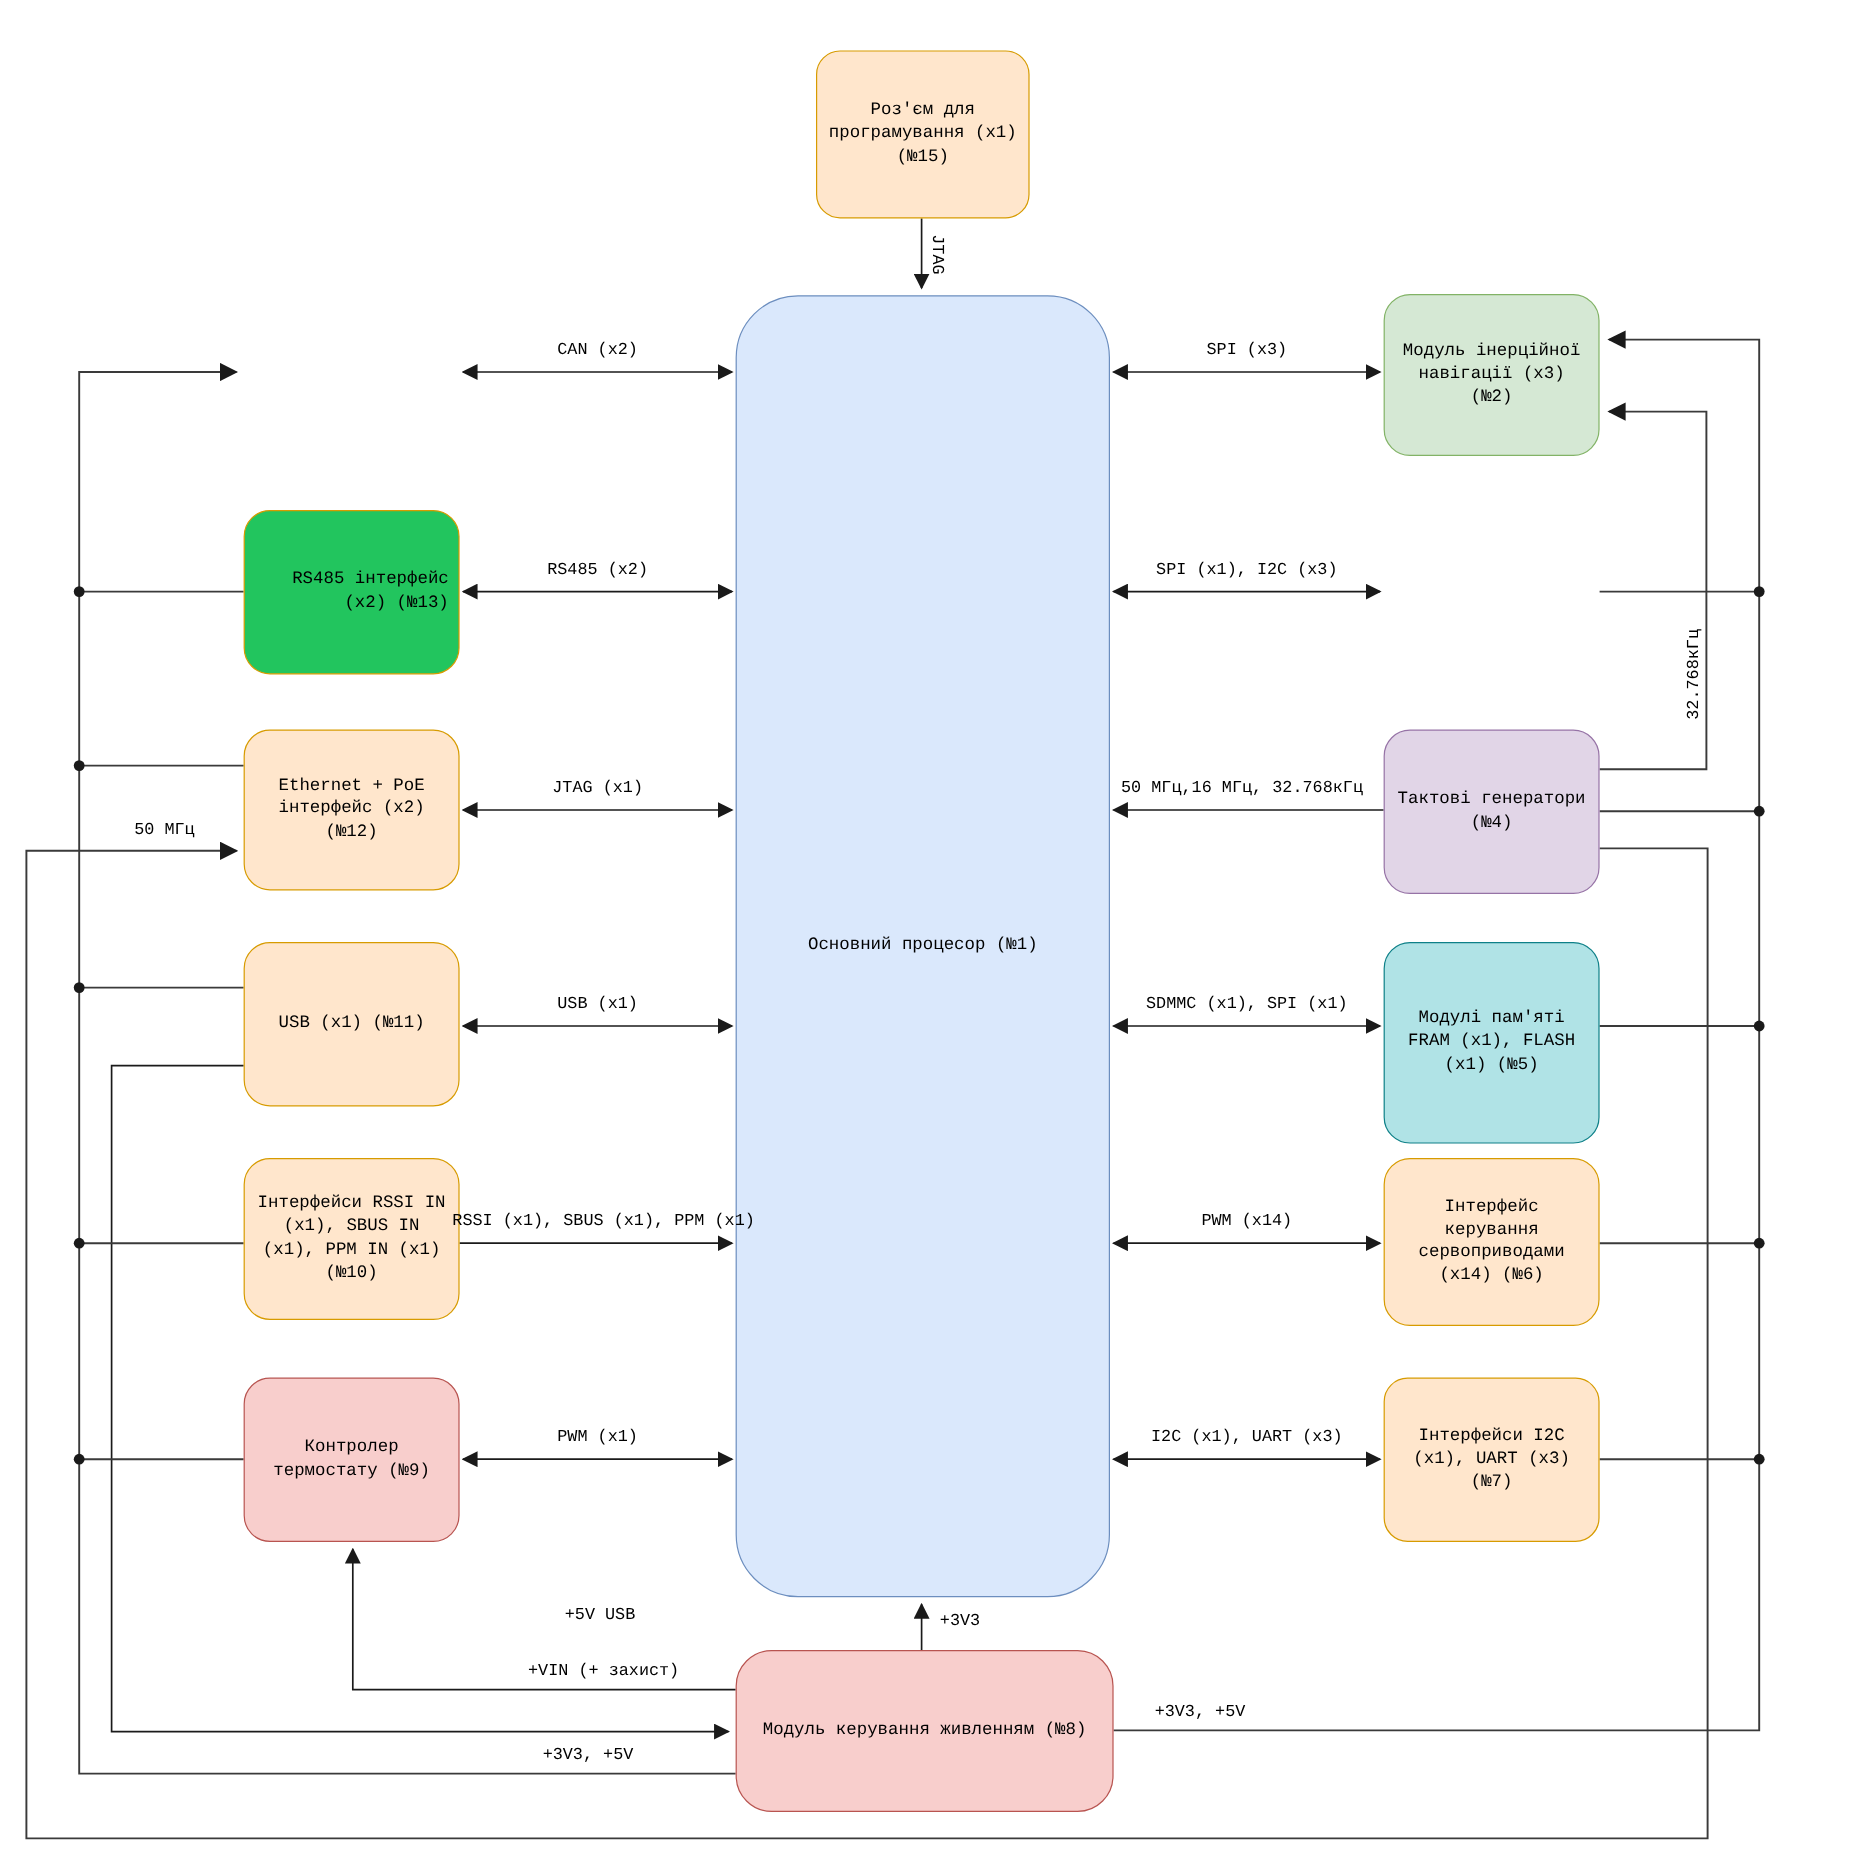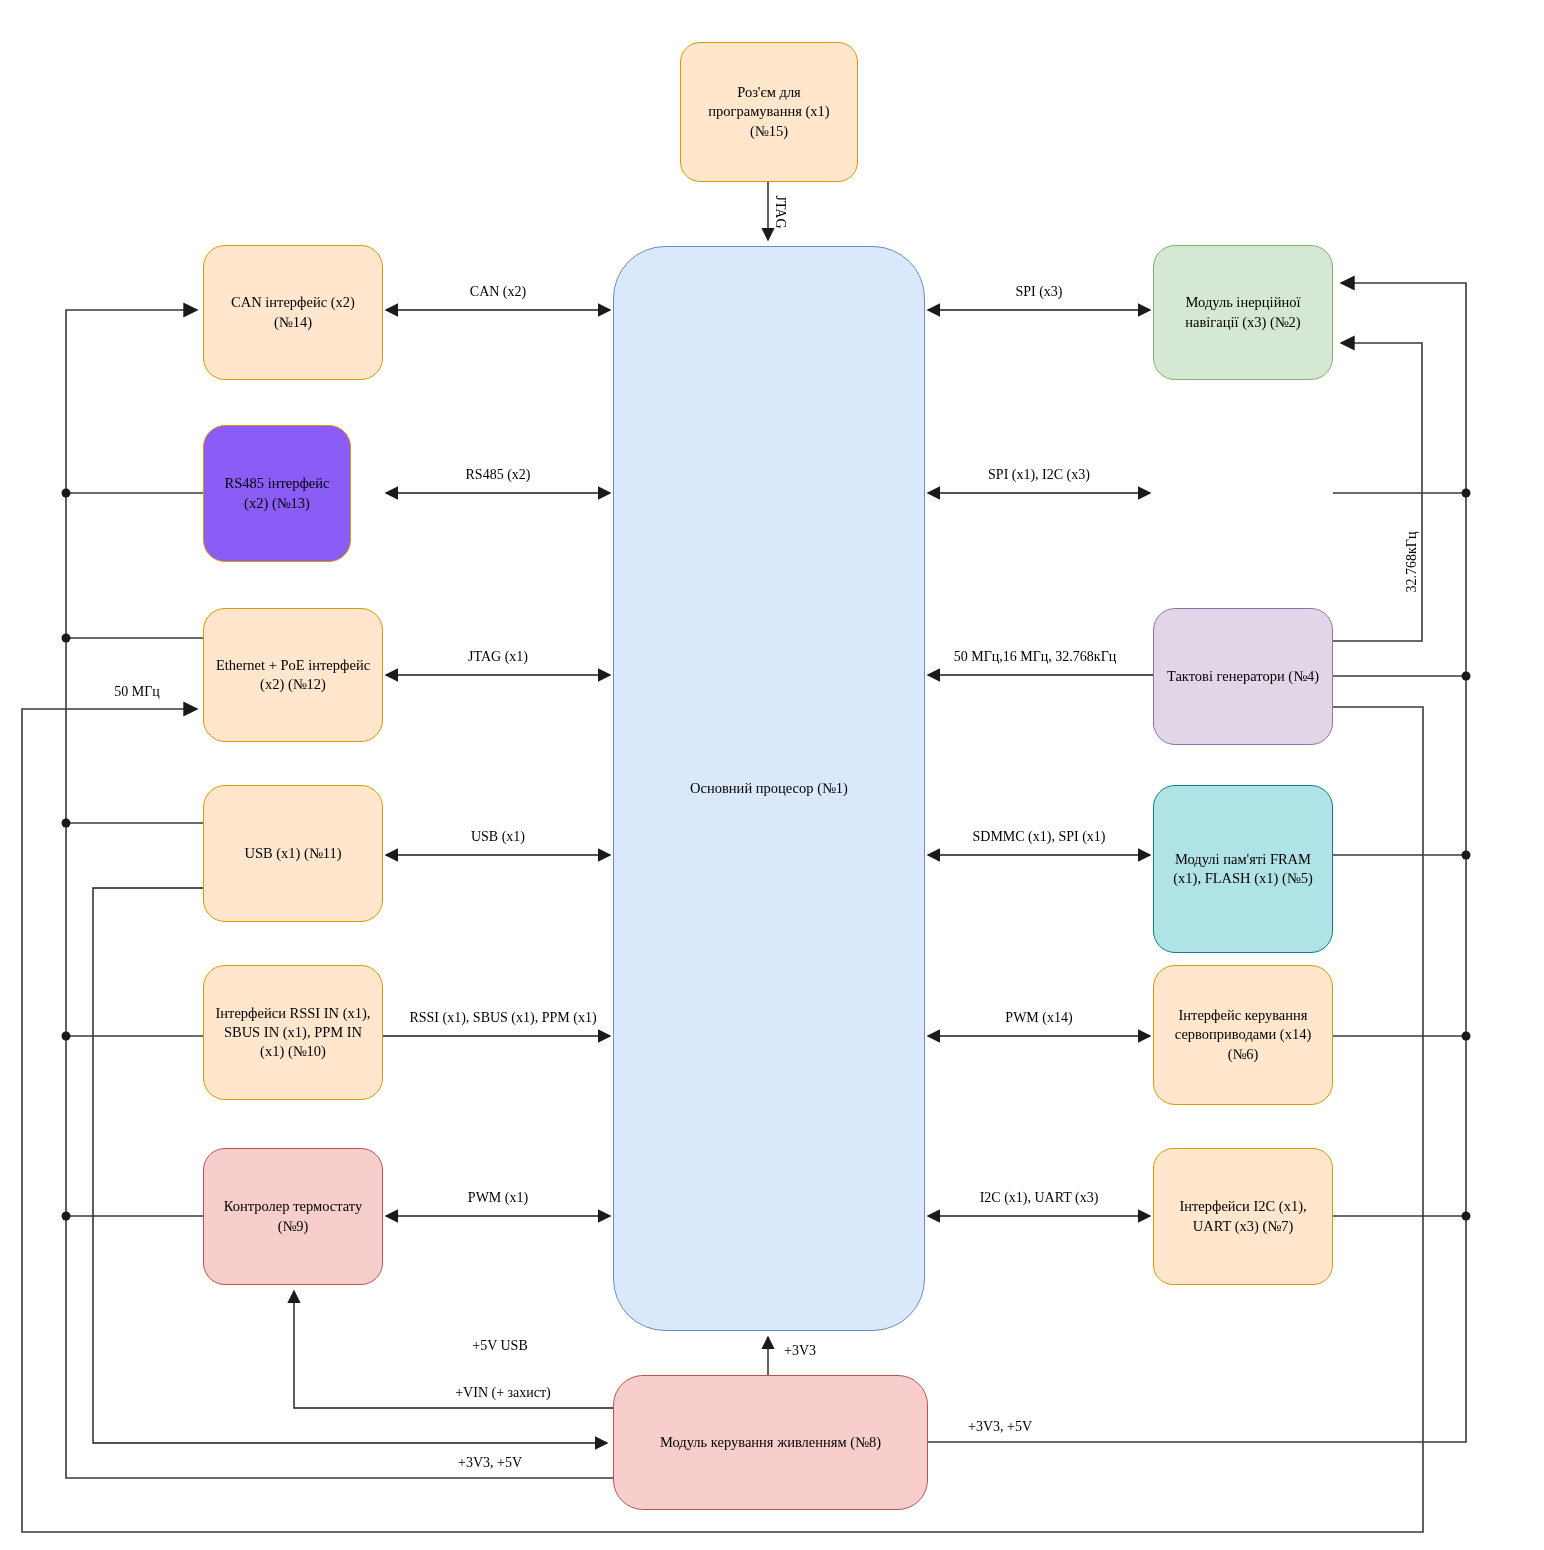--- a/index.html
+++ b/index.html
@@ -1,20 +1,20 @@
 <!DOCTYPE html>
 <html><head>
 <meta charset="utf-8">
 <style>
   html,body{margin:0;padding:0;background:#ffffff;}
   .canvas{
     position:relative;
     width:1544px;height:1550px;
     background:#ffffff;
-    font-family:Liberation Serif, serif;
+    font-family:Liberation Mono, monospace;
     color:#000;
     overflow:hidden;
   }
   .wires{position:absolute;left:0;top:0;width:1544px;height:1550px;}
   .block{
     position:absolute;
     box-sizing:border-box;
     border:1.4px solid #999;
     display:flex;align-items:center;justify-content:center;
     text-align:center;
@@ -104,24 +104,21 @@
   </svg>
 
   <div class="block" style="left: 680px; top: 42px; width: 178px; height: 140px; border-radius: 20px; background: rgb(255, 230, 204); border-color: rgb(215, 155, 0);">
     <span>Роз'єм для програмування (x1) (№15)</span>
   </div>
 
   <div class="block" style="left: 613px; top: 246px; width: 312px; height: 1085px; border-radius: 52px; background: rgb(218, 232, 252); border-color: rgb(108, 142, 191);">
     <span>Основний процесор (№1)</span>
   </div>
 
-  <div class="block" style="left: 203px; top: 245px; width: 180px; height: 135px; border-radius: 22px; background: rgb(255, 230, 204); border-color: rgb(215, 155, 0);">
-    <span>CAN інтерфейс (x2) (№14)</span>
-  </div>
-  <div class="block" style="left: 203px; top: 425px; width: 148px; height: 137px; border-radius: 22px; background: #8b5cf6; border-color: rgb(215, 155, 0);">
+  <div class="block" style="left: 203px; top: 425px; width: 180px; height: 137px; border-radius: 22px; background: #22c55e; border-color: rgb(215, 155, 0); text-align: right;">
     <span>RS485 інтерфейс (x2) (№13)</span>
   </div>
   <div class="block" style="left: 203px; top: 608px; width: 180px; height: 134px; border-radius: 22px; background: rgb(255, 230, 204); border-color: rgb(215, 155, 0);">
     <span>Ethernet + PoE інтерфейс (x2) (№12)</span>
   </div>
   <div class="block" style="left: 203px; top: 785px; width: 180px; height: 137px; border-radius: 22px; background: rgb(255, 230, 204); border-color: rgb(215, 155, 0);">
     <span>USB (x1) (№11)</span>
   </div>
   <div class="block" style="left: 203px; top: 965px; width: 180px; height: 135px; border-radius: 22px; background: rgb(255, 230, 204); border-color: rgb(215, 155, 0);">
     <span>Інтерфейси RSSI IN (x1), SBUS IN (x1), PPM IN (x1) (№10)</span>

